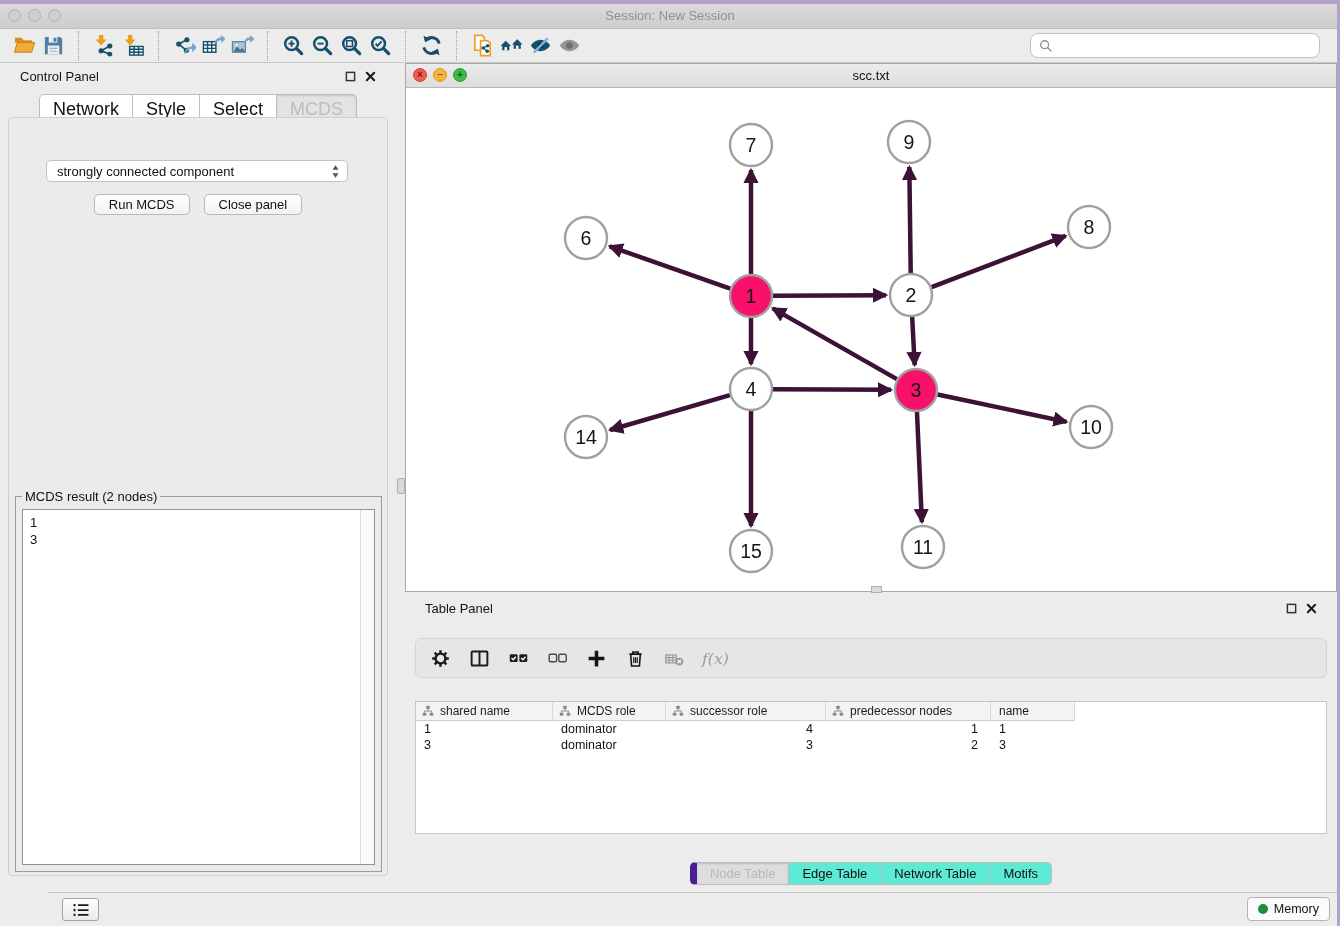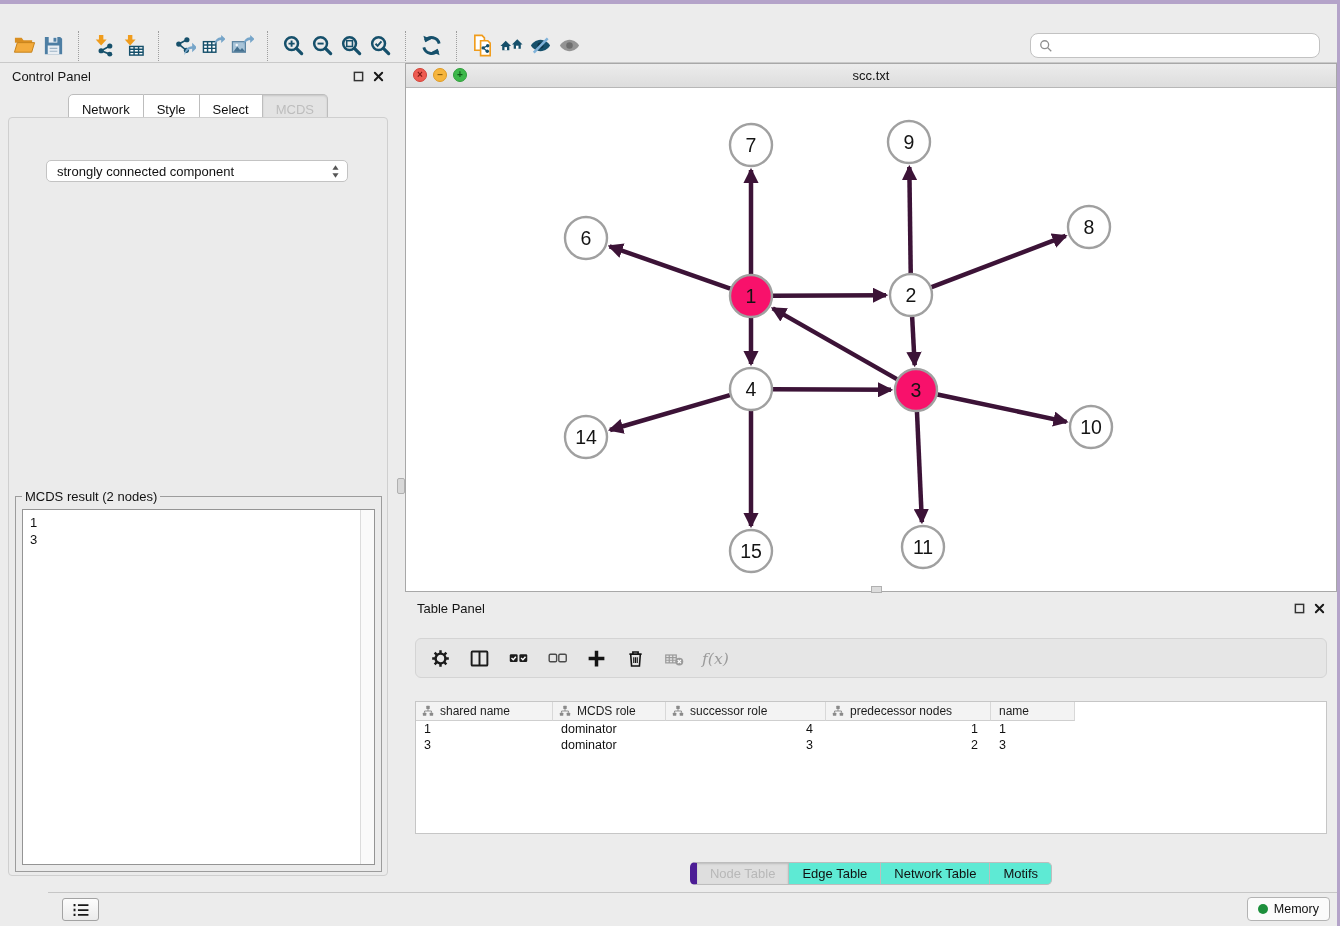--- a/index.html
+++ b/index.html
@@ -18,25 +18,25 @@
   .toolbar{position:absolute;top:29px;left:0;right:0;height:34px;display:flex;align-items:center;padding:0 10px;box-sizing:border-box;background:#ececec;border-bottom:1px solid #c9c9c9;}
   .tool-btn{width:29px;height:29px;display:flex;align-items:center;justify-content:center;flex:0 0 auto;}
   .tool-btn svg{width:23px;height:23px;display:block;}
   .tsep{width:1px;height:30px;border-left:1px dotted #9e9e9e;margin:0 10px;flex:0 0 auto;}
   .search-field{margin-left:auto;margin-right:10px;width:290px;height:25px;background:#fff;border:1px solid #c2c2c2;border-radius:8px;display:flex;align-items:center;padding:0 8px;box-sizing:border-box;gap:6px;}
   .search-field svg{width:14px;height:14px;flex:0 0 auto;}
   .search-field input{border:none;outline:none;flex:1;font-size:13px;background:transparent;font-family:"Liberation Sans",sans-serif;}
 
   
   .control-panel{position:absolute;left:0;top:63px;width:396px;height:817px;}
-  .panel-head{height:26px;display:flex;align-items:center;padding:0 12px;font-size:13px;color:#141414;justify-content:center;}
+  .panel-head{height:26px;display:flex;align-items:center;padding:0 20px;font-size:13px;color:#141414;justify-content:center;}
   .ph-icons{margin-left:auto;display:flex;gap:9px;align-items:center;}
   .ph-icon svg{width:11px;height:11px;display:block;}
   .cp-tabs{display:flex;justify-content:center;margin-top:5px;}
-  .cp-tab{background:#fff;border:1px solid #bdbdbd;border-left:none;padding:4px 13px;font-size:13px;height:21px;line-height:21px;color:#111;}
+  .cp-tab{background:#fff;border:1px solid #bdbdbd;border-left:none;padding:4px 13px;font-size:18px;height:21px;line-height:21px;color:#111;}
   .cp-tab:first-child{border-left:1px solid #bdbdbd;border-radius:5px 0 0 5px;}
   .cp-tab:last-child{border-radius:0 5px 5px 0;}
   .cp-tab.selected{background:#e3e3e3;color:#bdbdbd;box-shadow:inset 0 1px 2px rgba(0,0,0,.13);}
   .cp-card{position:absolute;left:8px;right:8px;top:54px;bottom:4px;background:#ebebeb;border:1px solid #cfcfcf;border-radius:4px;}
   .opt-label{text-align:center;padding-top:17px;font-size:13px;color:#121212;}
   .criterion{position:absolute;left:37px;right:39px;top:42px;height:22px;background:#fff;border:1px solid #c3c3c3;border-radius:5px;display:flex;align-items:center;font-size:13px;padding-left:10px;box-sizing:border-box;color:#111;}
   .criterion .chev{margin-left:auto;margin-right:7px;display:flex;}
   .criterion .chev svg{width:9px;height:15px;}
   .btn-row{position:absolute;top:76px;left:0;right:0;display:flex;justify-content:center;gap:14px;}
   .btn{background:linear-gradient(#ffffff,#f2f2f2);border:1px solid #b9b9b9;border-radius:5px;font-size:13px;padding:0 14px;height:21px;line-height:20px;color:#111;}
@@ -87,20 +87,28 @@
   .sb-right{position:absolute;right:10px;top:4px;height:24px;background:#fbfbfb;border:1px solid #b3b3b3;border-radius:4px;display:flex;align-items:center;gap:6px;padding:0 10px;font-size:12.5px;box-sizing:border-box;color:#111;}
   .mem-dot{width:10px;height:10px;border-radius:50%;background:#1d8f3c;}
 </style>
 </head>
 <body>
 
 <div id="app">
   <div class="frame-top"></div>
   <div class="frame-right"></div>
 
+  <div class="titlebar">
+    <div class="lights">
+      <div class="light"></div>
+      <div class="light"></div>
+      <div class="light"></div>
+    </div>
+    <div class="title-text">Session: New Session</div>
+  </div>
 
   <div class="toolbar">
     <div style="display:flex;align-items:center;">
         <div class="tool-btn">
           <span style="display: flex;">
             <svg viewBox="0 0 24 24">
               <path fill="#d98e20" d="M2 4h7l2 2.5h9V9H2z"></path>
               <path fill="#f3ab3c" stroke="#c47f16" d="M4.5 9h18l-3 10H1.5z"></path>
             </svg>
           </span>
@@ -308,20 +316,24 @@
       </div>
     <div class="cp-card">
       <div class="criterion">
         <span>strongly connected component</span>
         <span class="chev">
           <svg viewBox="0 0 10 16" fill="#555">
               <path d="M5 1l3.4 5H1.6z"></path>
               <path d="M5 15l3.4-5H1.6z"></path>
             </svg>
         </span>
+      </div>
+      <div class="btn-row">
+        <button class="btn">Run MCDS</button>
+        <button class="btn">Close panel</button>
       </div>
       <div class="groupbox">
         <span class="gb-title">MCDS result (2 nodes)</span>
         <div class="gb-inner">
           <div class="gb-lines">
               <div class="result-line">1</div>
               <div class="result-line">3</div>
             </div>
           <div class="gb-scroll"></div>
         </div>

